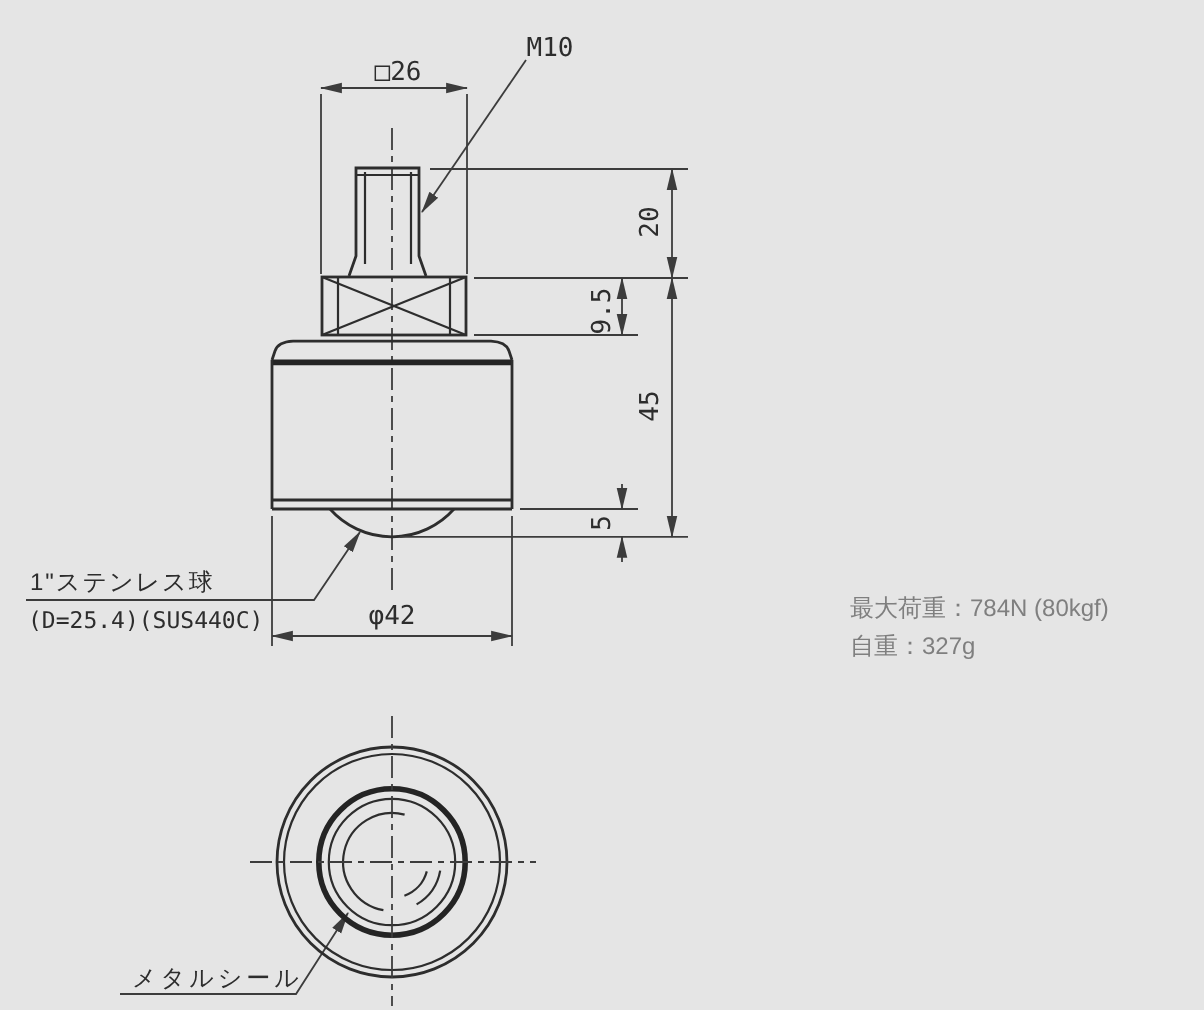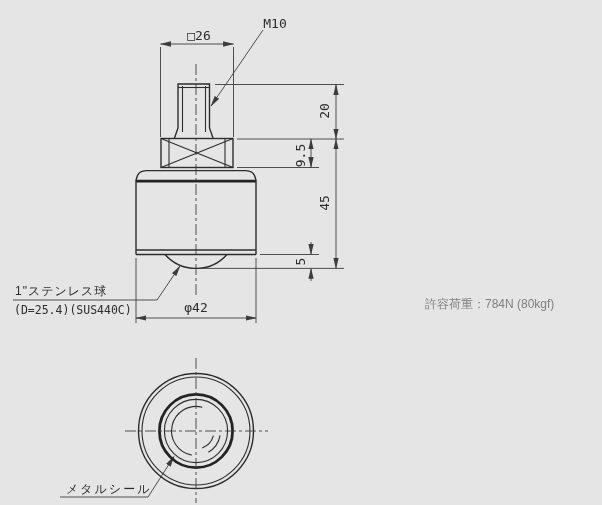--- a/index.html
+++ b/index.html
@@ -103,15 +103,16 @@
       <circle class="ol2" cx="196" cy="431" r="31.6"></circle>
       <path class="ol2" d="M202.3,407.3 A24.5,24.5 0 1 0 191.7,455.1"></path>
       <path class="ol2" d="M220.1,435.3 A24.5,24.5 0 0 1 208.3,452.2"></path>
       <path class="ol2" d="M213.4,435.7 A18,18 0 0 1 202.2,447.9"></path>
       <path class="cl" d="M125,431 H268"></path>
       <path class="cl" d="M196,358 V503"></path>
     </g>
   </svg>
 
   <div class="specs">
-    <div>許容荷重：784N (80kgf)</div>
+    <div>最大荷重：784N (80kgf)</div>
+    <div>自重：327g</div>
   </div>
 </div>
 
 </body></html>

